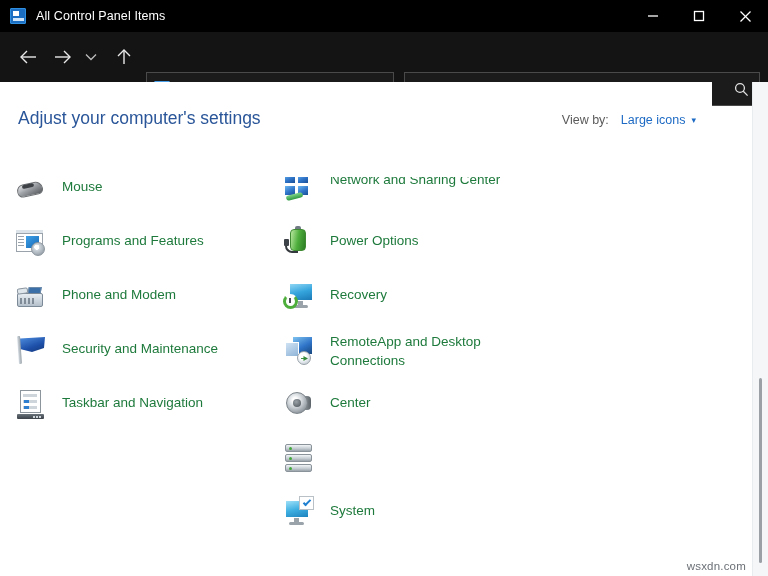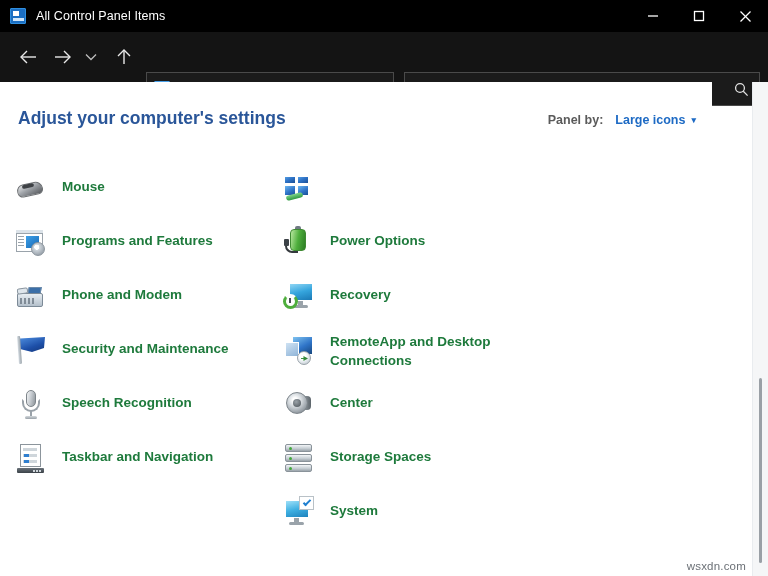--- a/index.html
+++ b/index.html
@@ -186,21 +186,20 @@
     color: #e2e2e2;
   }
 
   
   .content {
     position: absolute;
     left: 0; top: 82px;
     width: 712px; height: 494px;
     background: #ffffff;
     overflow: hidden;
-    font-weight: bold;
   }
   .page-title {
     position: absolute;
     left: 18px; top: 26px;
     color: #2a5699;
     font-size: 17.5px;
     white-space: nowrap;
   }
   .viewby {
     position: absolute;
@@ -792,21 +791,21 @@
             <circle cx="6" cy="6" r="4.4" fill="none" stroke="currentColor" stroke-width="1.3"></circle>
             <line x1="9.3" y1="9.3" x2="13.6" y2="13.6" stroke="currentColor" stroke-width="1.3"></line>
           </svg>
       </div>
     </div>
   </div>
 
   <div class="content">
     <div class="page-title">Adjust your computer's settings</div>
     <div class="viewby">
-      <span class="viewby-label">Panel by:</span>
+      <span class="viewby-label">View by:</span>
       <span class="viewby-value">Large icons</span>
       <span class="viewby-caret">▾</span>
     </div>
 
     <div class="items-viewport">
       <div class="items-grid">
 
         <div class="col col-left">
 
           <div class="item">
@@ -848,31 +847,20 @@
           <div class="item">
             <div class="item-icon">
               <div class="ico ico-flag">
                   <div class="cloth"></div>
                   <div class="pole"></div>
                 </div>
             </div>
             <div class="item-label">Security and Maintenance</div>
           </div>
 
-          <div class="item">
-            <div class="item-icon">
-              <div class="ico ico-mic">
-                  <div class="arc"></div>
-                  <div class="cap"></div>
-                  <div class="stem"></div>
-                  <div class="foot"></div>
-                </div>
-            </div>
-            <div class="item-label">Speech Recognition</div>
-          </div>
 
 
           <div class="item">
             <div class="item-icon">
               <div class="ico ico-taskbar">
                   <div class="screen"></div>
                   <div class="r1"></div>
                   <div class="r2"></div>
                   <div class="r3"></div>
                   <div class="b1"></div>
@@ -890,20 +878,21 @@
           <div class="item">
             <div class="item-icon">
               <div class="ico ico-network">
                   <div class="m1"></div>
                   <div class="m2"></div>
                   <div class="m3"></div>
                   <div class="m4"></div>
                   <div class="plug"></div>
                 </div>
             </div>
+            <div class="item-label two-line">Network and Sharing Center</div>
           </div>
 
           <div class="item">
             <div class="item-icon">
               <div class="ico ico-power">
                   <div class="cap"></div>
                   <div class="batt"></div>
                   <div class="cord"></div>
                   <div class="prong"></div>
                 </div>
@@ -950,21 +939,20 @@
             <div class="item-icon">
               <div class="ico ico-storage">
                   <div class="d1"></div>
                   <div class="led1"></div>
                   <div class="d2"></div>
                   <div class="led2"></div>
                   <div class="d3"></div>
                   <div class="led3"></div>
                 </div>
             </div>
-            <div class="item-label">Storage Spaces</div>
           </div>
 
           <div class="item">
             <div class="item-icon">
               <div class="ico ico-system">
                   <div class="mon"></div>
                   <div class="stand"></div>
                   <div class="foot"></div>
                   <div class="check"></div>
                 </div>

